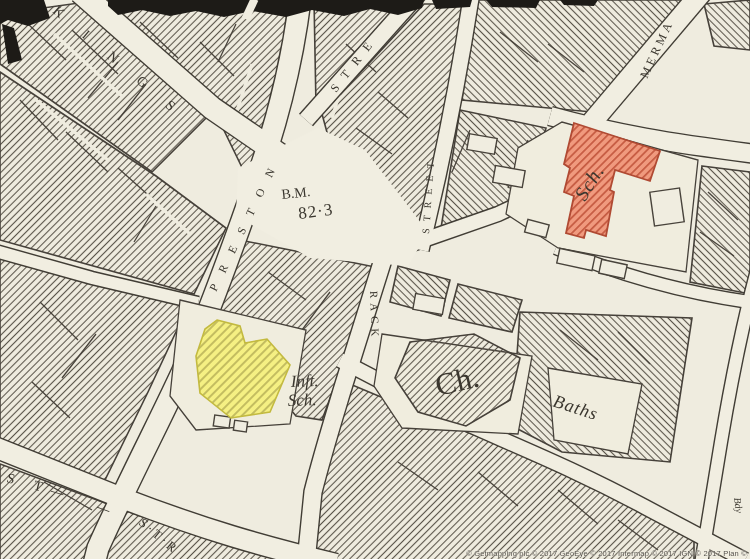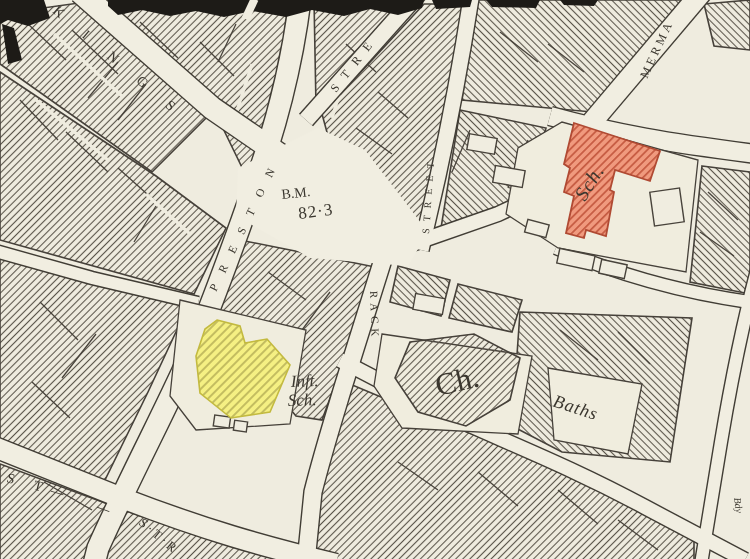--- a/index.html
+++ b/index.html
@@ -171,13 +171,14 @@
     <polygon points="0,0 44,0 50,18 28,26 8,20 0,24"></polygon>
     <polygon points="2,24 14,28 22,60 8,64"></polygon>
     <polygon points="108,0 424,0 422,8 398,15 370,9 344,16 312,10 286,17 252,11 224,17 196,11 170,16 142,10 118,15 108,6"></polygon>
     <polygon points="432,0 472,0 470,7 436,9"></polygon>
     <polygon points="486,0 540,0 536,8 492,7"></polygon>
     <polygon points="560,0 598,0 594,6 564,5"></polygon>
     <rect x="246" y="-2" width="8" height="22" fill="#efecdf" transform="rotate(25 250 9)"></rect>
   </g>
 </svg>
 
+<div id="attribution">© Getmapping plc © 2017 GeoEye © 2017 Intermap © 2017 IGN © 2017 Plan ©</div>
 </div>
 
 </body></html>

